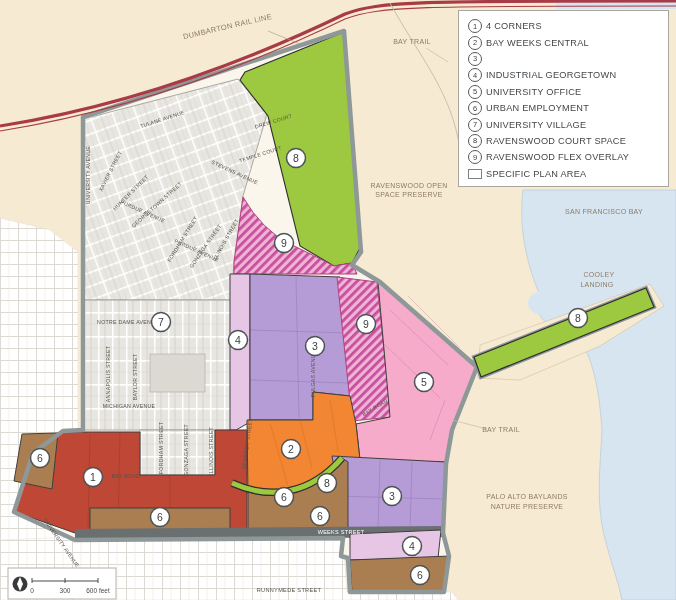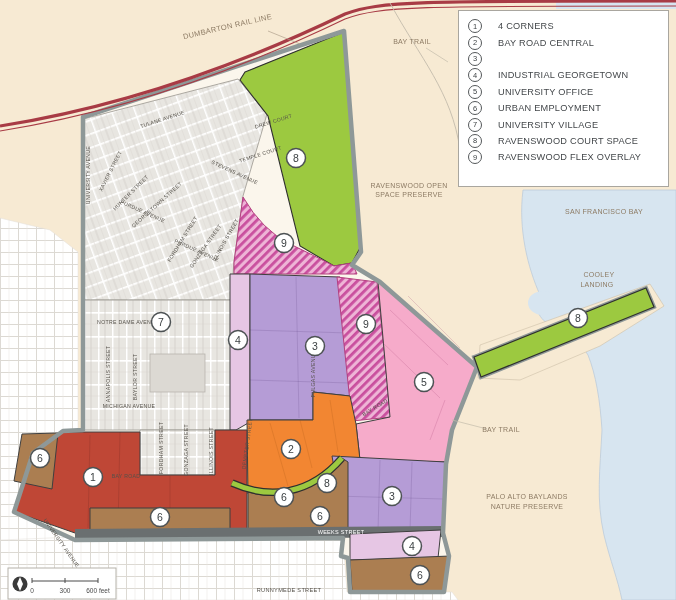--- a/index.html
+++ b/index.html
@@ -8,21 +8,21 @@
   svg{position:absolute;left:0;top:0;}
   svg text{font-family:"Liberation Sans", sans-serif;}
   .legend{position:absolute;left:458px;top:10px;width:211px;height:177px;
           background:#ffffff;border:1px solid #a9a69f;box-sizing:border-box;
           padding:7px 9px 5px 9px;z-index:5;}
   .legend-row{display:flex;align-items:center;height:16.4px;}
   .lg-circle{width:12px;height:12px;border-radius:50%;border:1.2px solid #54585a;
              color:#3d4244;font-size:7.5px;display:flex;align-items:center;justify-content:center;
              flex:0 0 auto;background:#fff;}
   .lg-box{width:12px;height:8px;border:1.2px solid #7c8183;background:#fff;flex:0 0 auto;}
-  .lg-label{margin-left:16px;font-size:9.2px;letter-spacing:.25px;color:#43474a;white-space:nowrap;}
+  .lg-label{margin-left:4px;font-size:9.2px;letter-spacing:.25px;color:#43474a;white-space:nowrap;}
 </style>
 </head>
 <body>
 
 <div class="stage">
 
 <svg width="676" height="600" viewBox="0 0 676 600">
   <defs>
     <pattern id="hatch" width="6" height="6" patternUnits="userSpaceOnUse" patternTransform="rotate(45)">
       <rect width="6" height="6" fill="#eeb4d6"></rect>
@@ -267,21 +267,21 @@
       </g>
 </svg>
 
 <div class="legend">
   <div class="legend-row">
     <span class="lg-circle">1</span>
     <span class="lg-label">4 CORNERS</span>
   </div>
   <div class="legend-row">
     <span class="lg-circle">2</span>
-    <span class="lg-label">BAY ROAD CENTRAL</span>
+    <span class="lg-label">BAY WEEKS CENTRAL</span>
   </div>
   <div class="legend-row">
     <span class="lg-circle">3</span>
   </div>
   <div class="legend-row">
     <span class="lg-circle">4</span>
     <span class="lg-label">INDUSTRIAL GEORGETOWN</span>
   </div>
   <div class="legend-row">
     <span class="lg-circle">5</span>
@@ -296,15 +296,19 @@
     <span class="lg-label">UNIVERSITY VILLAGE</span>
   </div>
   <div class="legend-row">
     <span class="lg-circle">8</span>
     <span class="lg-label">RAVENSWOOD COURT SPACE</span>
   </div>
   <div class="legend-row">
     <span class="lg-circle">9</span>
     <span class="lg-label">RAVENSWOOD FLEX OVERLAY</span>
   </div>
+  <div class="legend-row">
+    <span class="lg-box"></span>
+    <span class="lg-label">SPECIFIC PLAN AREA</span>
+  </div>
 </div>
 
 </div>
 
 </body></html>

